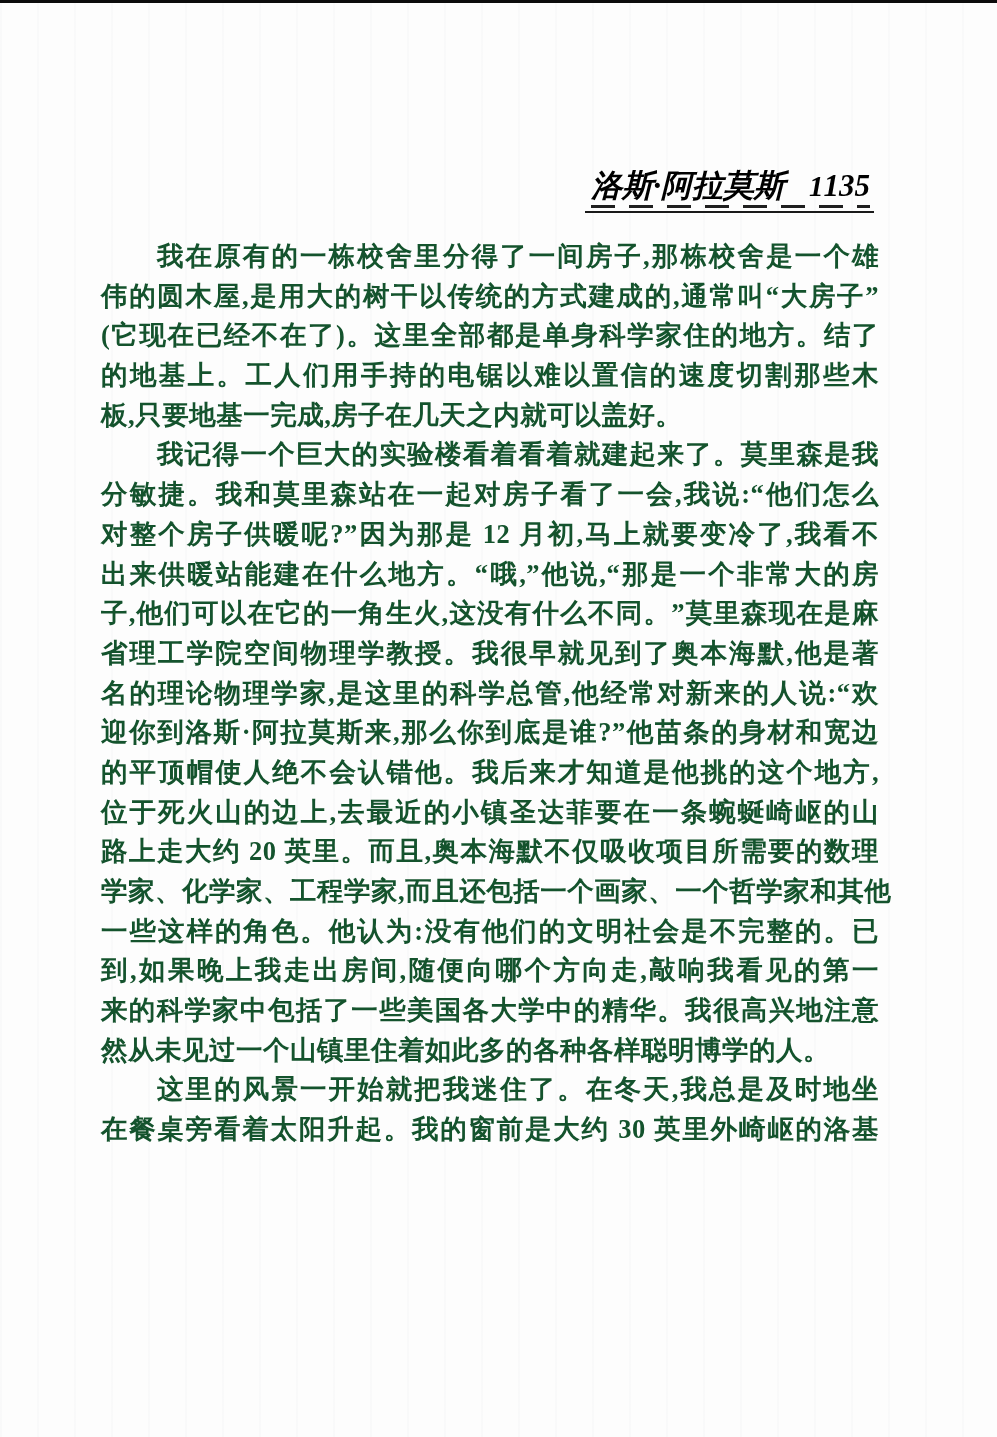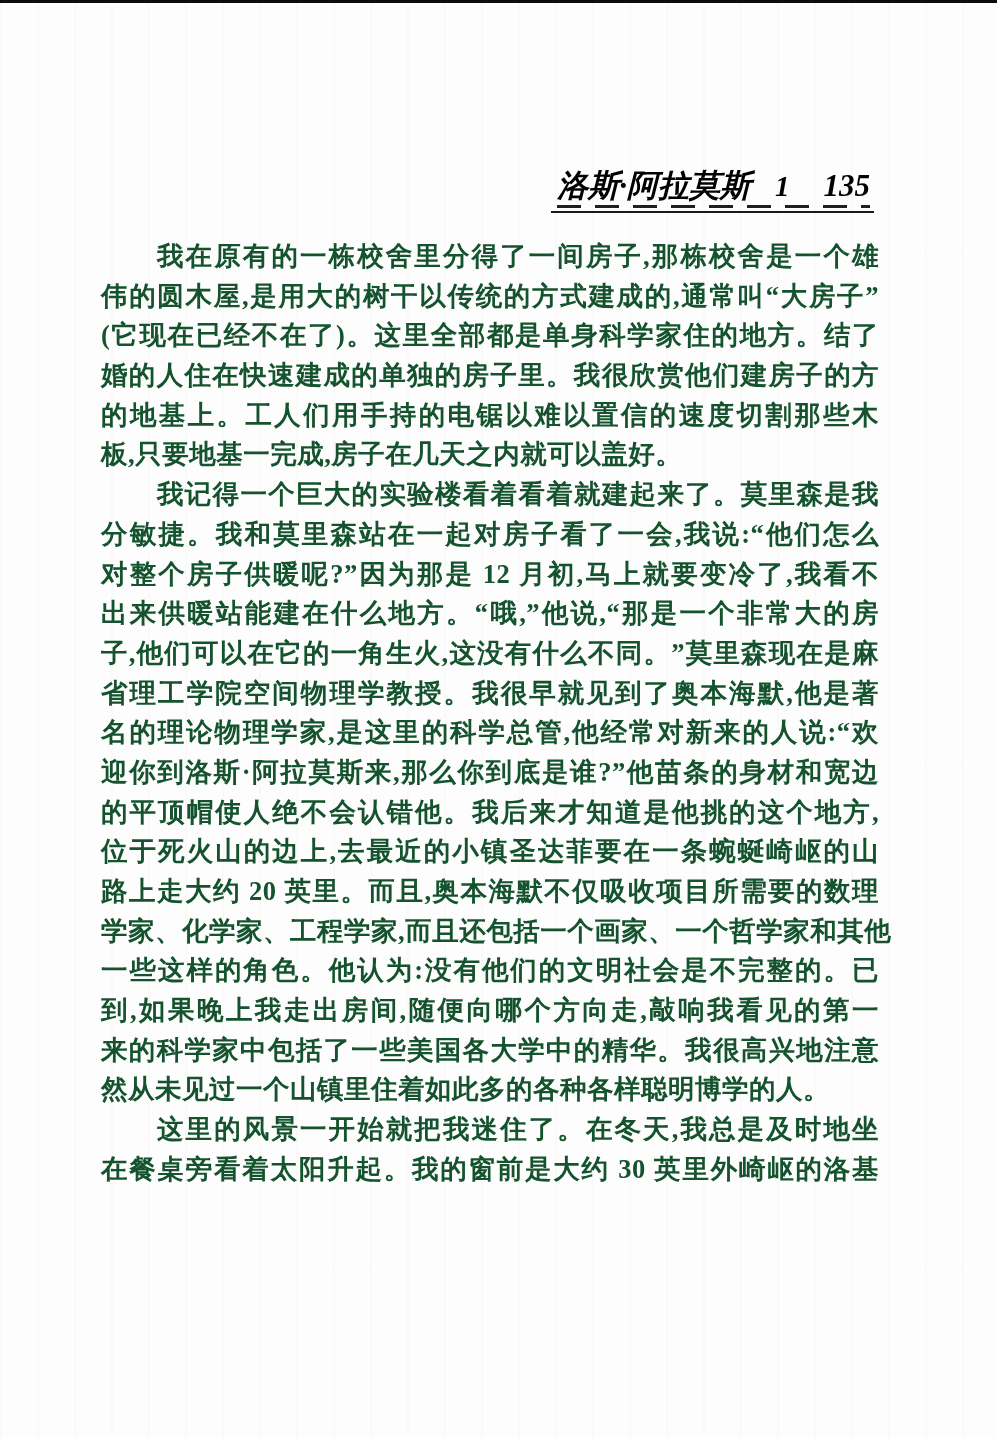--- a/index.html
+++ b/index.html
@@ -48,21 +48,20 @@
     padding: 0 4px 3px 6px;
     border-bottom: 2px solid #1a1a1a;
   }
   .running-header .chapter-num {
     display: inline-block;
     margin-left: 24px;
     font-size: 29px;
   }
   .running-header .page-num {
     display: inline-block;
-    margin-left: 34px;
     font-size: 31px;
   }
   .header-dashes {
     height: 3px;
     margin-top: 1px;
     background-image: repeating-linear-gradient(
       90deg,
       #1f1f1f 0px, #1f1f1f 24px,
       transparent 24px, transparent 38px
     );
@@ -102,21 +101,20 @@
   <span class="header-line">
     <span>洛斯·阿拉莫斯</span><span class="chapter-num">1</span><span class="page-num">135</span>
     <span class="header-dashes" style="display:block;"></span>
   </span>
 </div>
 
 <div class="body-text" id="body-text">
     <div class="text-line first-line">我在原有的一栋校舍里分得了一间房子,那栋校舍是一个雄</div>
     <div class="text-line">伟的圆木屋,是用大的树干以传统的方式建成的,通常叫“大房子”</div>
     <div class="text-line">(它现在已经不在了)。这里全部都是单身科学家住的地方。结了</div>
-    <div class="text-line">婚的人住在快速建成的单独的房子里。我很欣赏他们建房子的方</div>
     <div class="text-line">的地基上。工人们用手持的电锯以难以置信的速度切割那些木</div>
     <div class="text-line para-end">板,只要地基一完成,房子在几天之内就可以盖好。</div>
     <div class="text-line first-line">我记得一个巨大的实验楼看着看着就建起来了。莫里森是我</div>
     <div class="text-line">分敏捷。我和莫里森站在一起对房子看了一会,我说:“他们怎么</div>
     <div class="text-line">对整个房子供暖呢?”因为那是 12 月初,马上就要变冷了,我看不</div>
     <div class="text-line">出来供暖站能建在什么地方。“哦,”他说,“那是一个非常大的房</div>
     <div class="text-line">子,他们可以在它的一角生火,这没有什么不同。”莫里森现在是麻</div>
     <div class="text-line">省理工学院空间物理学教授。我很早就见到了奥本海默,他是著</div>
     <div class="text-line">名的理论物理学家,是这里的科学总管,他经常对新来的人说:“欢</div>
     <div class="text-line">迎你到洛斯·阿拉莫斯来,那么你到底是谁?”他苗条的身材和宽边</div>

